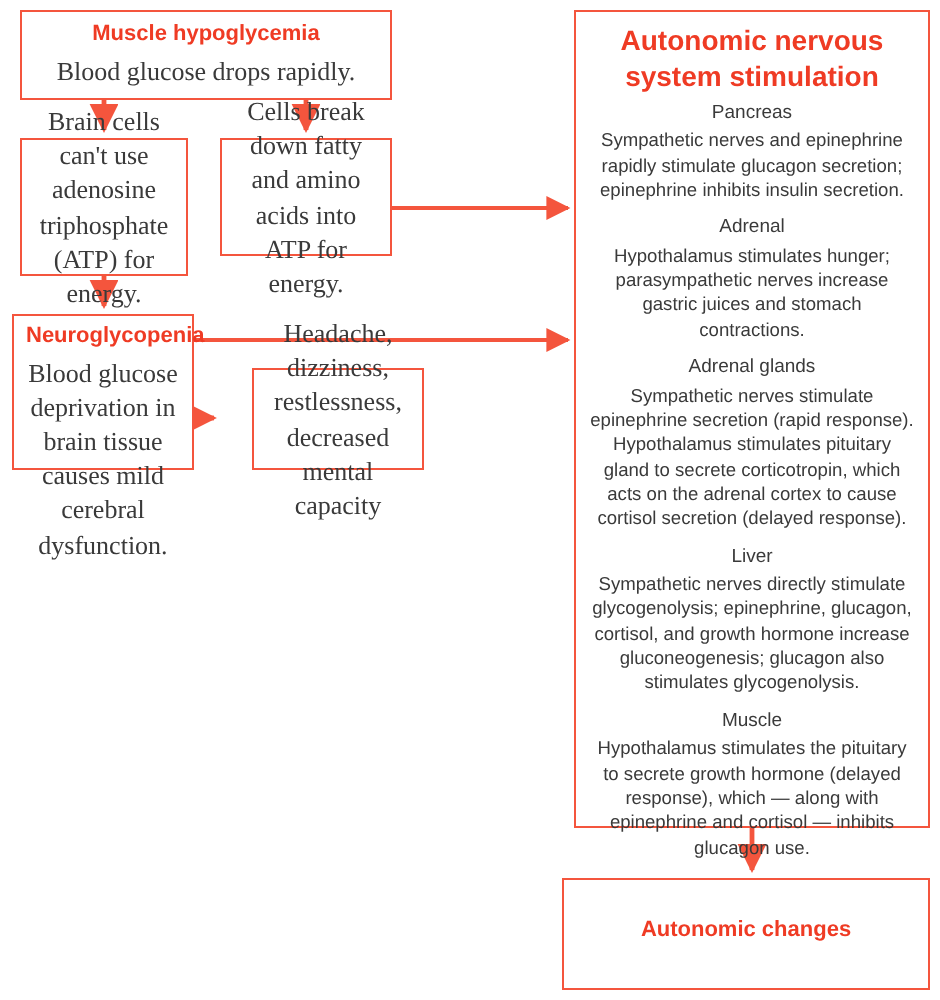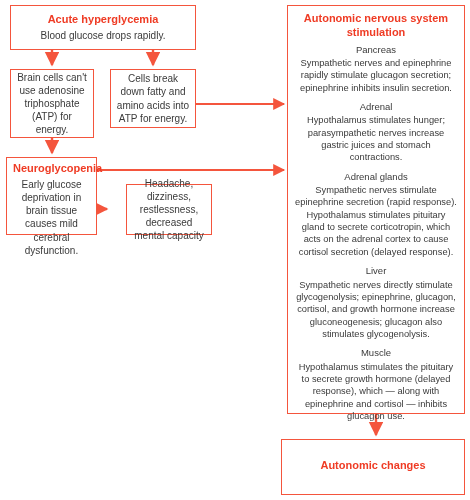--- a/index.html
+++ b/index.html
@@ -41,24 +41,25 @@
     line-height: 1.25;
     margin-bottom: 2px;
   }
 
   .box-title.left {
     text-align: left;
     padding-left: 6px;
   }
 
   .box-body {
-    font-size: 10px;
+    font-size: 13px;
     line-height: 1.32;
     color: #3a3a3a;
     padding: 0 5px;
+    font-family: Liberation Serif, serif;
   }
 
   
   #box-acute {
     left: 10px; top: 5px;
     width: 186px; height: 45px;
   }
   #box-brain {
     left: 10px; top: 69px;
     width: 84px; height: 69px;
@@ -79,21 +80,21 @@
   }
 
   
   #panel-autonomic {
     left: 287px; top: 5px;
     width: 178px; height: 409px;
     justify-content: flex-start;
     padding-top: 6px;
   }
   #panel-autonomic .box-title {
-    font-size: 11px;
+    font-size: 14px;
     padding: 0 6px;
     margin-bottom: 4px;
   }
   .section {
     margin-bottom: 7px;
   }
   .section:last-child {
     margin-bottom: 0;
   }
   .organ {
@@ -150,35 +151,35 @@
     <line x1="196" y1="104" x2="284" y2="104" stroke="#f4553d" stroke-width="2" marker-end="url(#ah)"></line>
 
     <line x1="97" y1="170" x2="284" y2="170" stroke="#f4553d" stroke-width="2" marker-end="url(#ah)"></line>
 
     <line x1="97" y1="209" x2="107" y2="209" stroke="#f4553d" stroke-width="2.4" marker-end="url(#ah)"></line>
 
     <line x1="376" y1="414" x2="376" y2="435" stroke="#f4553d" stroke-width="2.4" marker-end="url(#ah)"></line>
   </svg>
 
   <div class="box" id="box-acute">
-    <div class="box-title">Acute hyperglycemia</div>
+    <div class="box-title">Muscle hypoglycemia</div>
     <div class="box-body">Blood glucose drops rapidly.</div>
   </div>
 
   <div class="box" id="box-brain">
     <div class="box-body">Brain cells can't use adenosine triphosphate (ATP) for energy.</div>
   </div>
 
   <div class="box" id="box-cells">
     <div class="box-body">Cells break down fatty and amino acids into ATP for energy.</div>
   </div>
 
   <div class="box" id="box-neuro">
     <div class="box-title left">Neuroglycopenia</div>
-    <div class="box-body">Early glucose deprivation in brain tissue causes mild cerebral dysfunction.</div>
+    <div class="box-body">Blood glucose deprivation in brain tissue causes mild cerebral dysfunction.</div>
   </div>
 
   <div class="box" id="box-headache">
     <div class="box-body">Headache, dizziness, restlessness, decreased mental capacity</div>
   </div>
 
   <div class="box" id="panel-autonomic">
     <div class="box-title">Autonomic nervous system stimulation</div>
 
     <div class="section">

